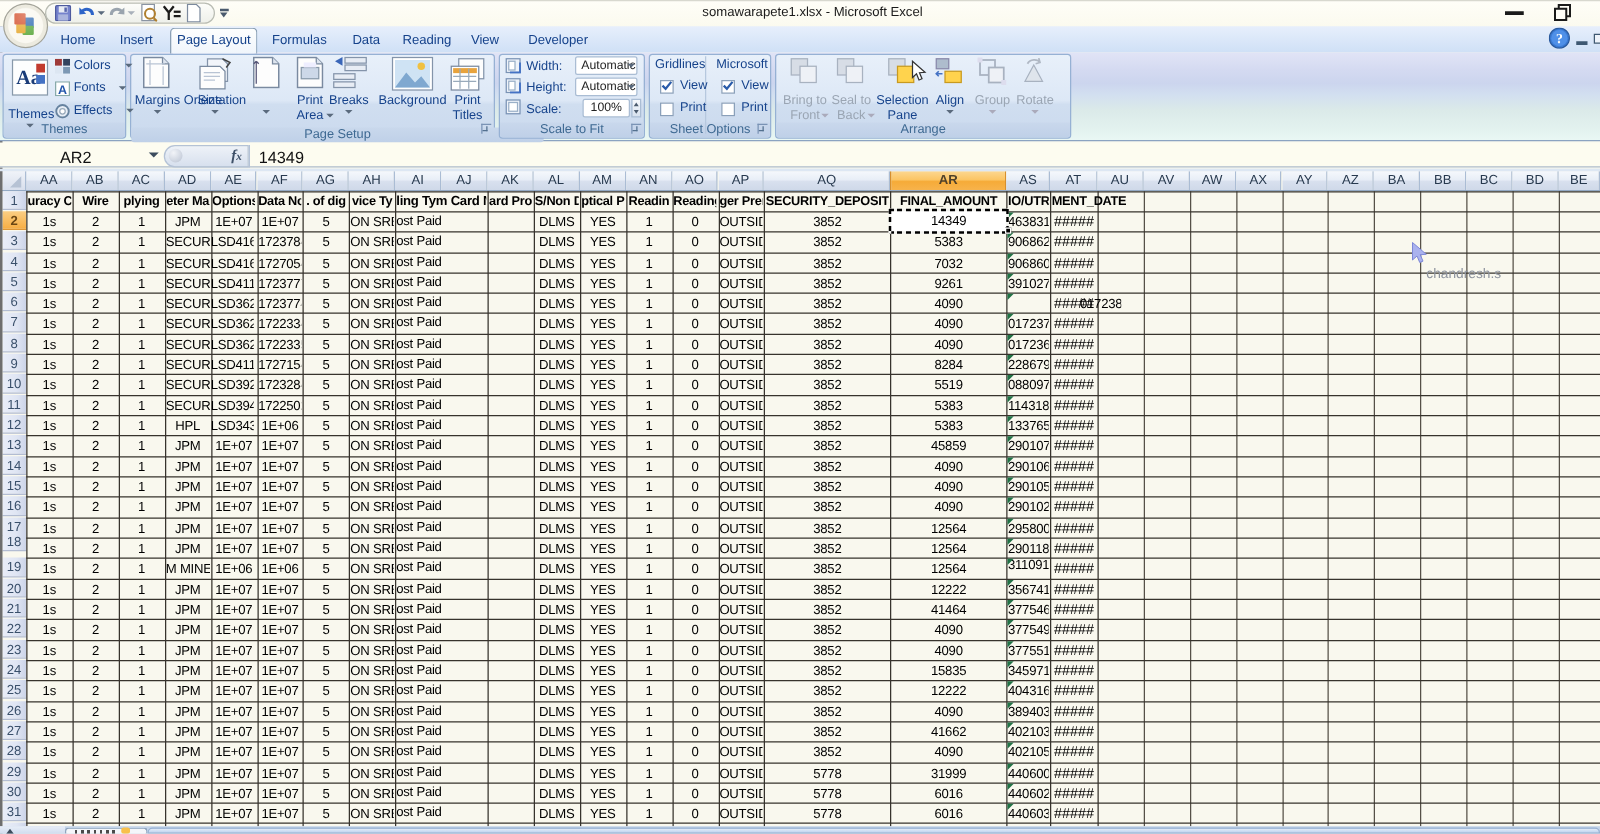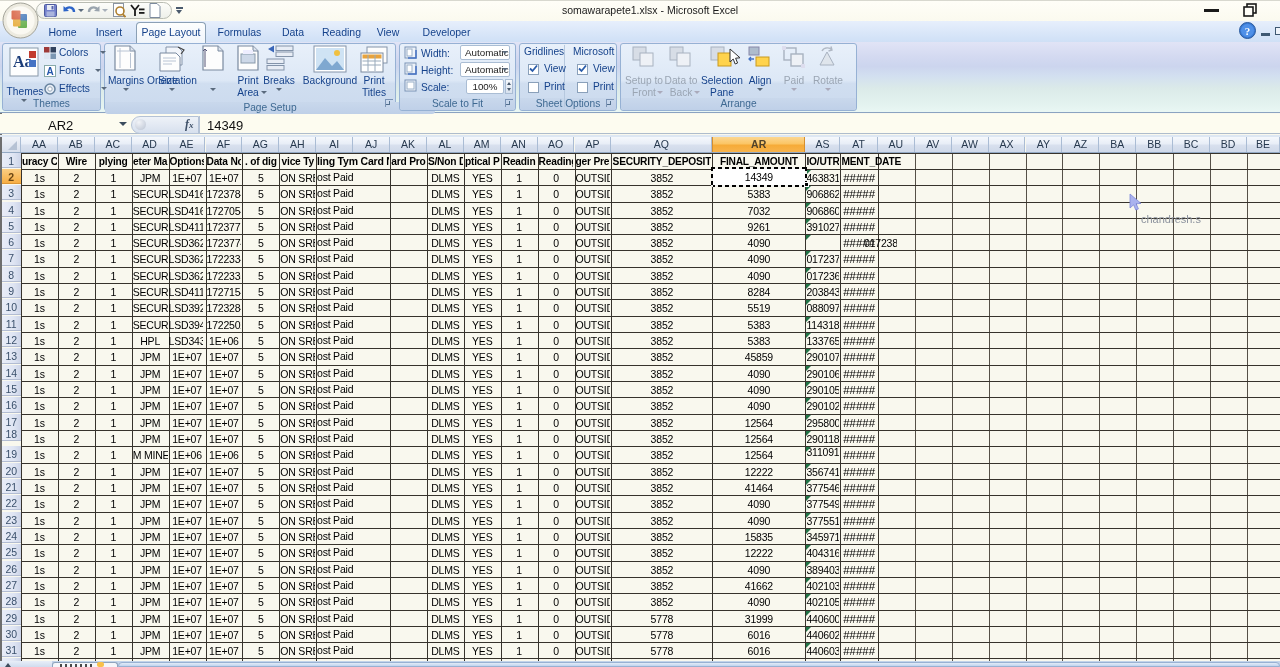--- a/index.html
+++ b/index.html
@@ -311,21 +311,21 @@
 <div class="c" style="left:243.4px;top:284.1px;width:34.9px;height:15.3px;text-align:center;">5</div>
 <div class="c" style="left:280.3px;top:284.1px;width:34.9px;height:15.3px;text-align:left;">ON SRB</div>
 <div class="c" style="left:317px;top:283.1px;width:70px;height:15px;text-align:left;overflow:visible">ost Paid</div>
 <div class="c" style="left:427.9px;top:284.1px;width:34.9px;height:15.3px;text-align:center;">DLMS</div>
 <div class="c" style="left:464.8px;top:284.1px;width:34.9px;height:15.3px;text-align:center;">YES</div>
 <div class="c" style="left:501.7px;top:284.1px;width:34.9px;height:15.3px;text-align:center;">1</div>
 <div class="c" style="left:538.6px;top:284.1px;width:34.9px;height:15.3px;text-align:center;">0</div>
 <div class="c" style="left:575.5px;top:284.1px;width:34.9px;height:15.3px;text-align:center;">OUTSIDE</div>
 <div class="c" style="left:612.4px;top:284.1px;width:99.0px;height:15.3px;text-align:center;">3852</div>
 <div class="c" style="left:713.4px;top:284.1px;width:91.0px;height:15.3px;text-align:center;">8284</div>
-<div class="c" style="left:806.4px;top:284.1px;width:33.0px;height:15.3px;text-align:left;">203843</div>
+<div class="c" style="left:806.4px;top:284.1px;width:33.0px;height:15.3px;text-align:left;">228679</div>
 <div class="ab" style="left:806.4px;top:284.1px;width:0;height:0;border-top:5px solid #217346;border-right:5px solid transparent"></div>
 <div class="c" style="left:841.4px;top:284.1px;width:35.5px;height:15.3px;text-align:center;font-size:11.5px;letter-spacing:0;">#####</div>
 <div class="c" style="left:22.0px;top:300.4px;width:34.9px;height:15.3px;text-align:center;">1s</div>
 <div class="c" style="left:58.9px;top:300.4px;width:34.9px;height:15.3px;text-align:center;">2</div>
 <div class="c" style="left:95.8px;top:300.4px;width:34.9px;height:15.3px;text-align:center;">1</div>
 <div class="c" style="left:132.7px;top:300.4px;width:34.9px;height:15.3px;text-align:center;">SECURE</div>
 <div class="c" style="left:168.6px;top:300.4px;width:34.9px;height:15.3px;text-align:left;">LSD392</div>
 <div class="c" style="left:206.5px;top:300.4px;width:34.9px;height:15.3px;text-align:left;">1723284</div>
 <div class="c" style="left:243.4px;top:300.4px;width:34.9px;height:15.3px;text-align:center;">5</div>
 <div class="c" style="left:280.3px;top:300.4px;width:34.9px;height:15.3px;text-align:left;">ON SRB</div>
@@ -1002,31 +1002,31 @@
 <svg class="ab" style="left:781px;top:45px" width="26" height="24" viewBox="0 0 26 24">
 <rect x="3" y="3" width="12" height="12" fill="none" stroke="#a8b2c0" stroke-width="1.4"></rect>
 <rect x="10" y="9" width="12" height="12" fill="#eef1f6" stroke="#a8b2c0" stroke-width="1.4"></rect>
 <rect x="1" y="1" width="4" height="4" fill="#dde"></rect>
     <rect x="20" y="19" width="4" height="4" fill="#dde"></rect>
   </svg>
 <svg class="ab" style="left:814px;top:45px" width="26" height="24" viewBox="0 0 26 24">
 <path d="M6 20 L20 20 L13 7 Z" fill="#dfe5ec" stroke="#a8b2c0"></path>
 <path d="M8 6 C10 2 16 2 18 5 M17 1.5 L18 5 L14.5 6" fill="none" stroke="#b0b8c4" stroke-width="1.4"></path>
   </svg>
-<div class="ab" style="left:644.0px;top:75px;width:110px;margin-left:-55px;text-align:center;font:10.2px 'Liberation Sans';color:#9aa5b3">Setup to</div>
+<div class="ab" style="left:644.0px;top:75px;width:110px;margin-left:-55px;text-align:center;font:10.2px 'Liberation Sans';color:#9aa5b3">Bring to</div>
 <div class="ab" style="left:644.0px;top:87px;width:110px;margin-left:-55px;text-align:center;font:10.2px 'Liberation Sans';color:#9aa5b3">Front</div>
 <div class="tri" style="left:657.0px;top:91px;border-top-color:#aab;border-left-width:3px;border-right-width:3px;border-top-width:3.5px"></div>
-<div class="ab" style="left:681.0px;top:75px;width:110px;margin-left:-55px;text-align:center;font:10.2px 'Liberation Sans';color:#9aa5b3">Data to</div>
+<div class="ab" style="left:681.0px;top:75px;width:110px;margin-left:-55px;text-align:center;font:10.2px 'Liberation Sans';color:#9aa5b3">Seal to</div>
 <div class="ab" style="left:681.0px;top:87px;width:110px;margin-left:-55px;text-align:center;font:10.2px 'Liberation Sans';color:#9aa5b3">Back</div>
 <div class="tri" style="left:694.0px;top:91px;border-top-color:#aab;border-left-width:3px;border-right-width:3px;border-top-width:3.5px"></div>
 <div class="ab" style="left:722.0px;top:75px;width:110px;margin-left:-55px;text-align:center;font:10.2px 'Liberation Sans';color:#15428b">Selection</div>
 <div class="ab" style="left:722.0px;top:87px;width:110px;margin-left:-55px;text-align:center;font:10.2px 'Liberation Sans';color:#15428b">Pane</div>
 <div class="ab" style="left:760.0px;top:75px;width:110px;margin-left:-55px;text-align:center;font:10.2px 'Liberation Sans';color:#15428b">Align</div>
 <div class="tri" style="left:757px;top:88px;border-left-width:3px;border-right-width:3px;border-top-width:3.5px;border-top-color:#5a6a7d"></div>
-<div class="ab" style="left:794.0px;top:75px;width:110px;margin-left:-55px;text-align:center;font:10.2px 'Liberation Sans';color:#9aa5b3">Paid</div>
+<div class="ab" style="left:794.0px;top:75px;width:110px;margin-left:-55px;text-align:center;font:10.2px 'Liberation Sans';color:#9aa5b3">Group</div>
 <div class="tri" style="left:791px;top:88px;border-left-width:3px;border-right-width:3px;border-top-width:3.5px;border-top-color:#aab"></div>
 <div class="ab" style="left:828.0px;top:75px;width:110px;margin-left:-55px;text-align:center;font:10.2px 'Liberation Sans';color:#9aa5b3">Rotate</div>
 <div class="tri" style="left:825px;top:88px;border-left-width:3px;border-right-width:3px;border-top-width:3.5px;border-top-color:#aab"></div>
 <div class="ab" style="left:0;top:113.5px;width:1280px;height:20px;background:#fdfcf0;border-bottom:1px solid #aebccc"></div>
 <div class="ab" style="left:0;top:134.5px;width:1280px;height:2.5px;background:#dde7f3"></div>
 <div class="ab" style="left:48px;top:118px;font:13px 'Liberation Sans';color:#111">AR2</div>
 <div class="tri" style="left:119px;top:122px;border-left-width:4px;border-right-width:4px;border-top-width:4.5px;border-top-color:#3c4c5e"></div>
 <div class="ab" style="left:131px;top:115.5px;width:68px;height:18px;background:linear-gradient(#eef2f8,#d7e0ee);border:1px solid #b4c2d6;border-radius:9px 0 0 9px"></div>
 <div class="ab" style="left:135px;top:119px;width:11px;height:11px;border-radius:50%;background:radial-gradient(circle at 35% 30%,#f2f4f8,#b9c2d2)"></div>
 <div class="ab" style="left:185px;top:117px;font:italic bold 12px 'Liberation Serif';color:#3e5068">f<span style="font-size:9px">x</span></div>

